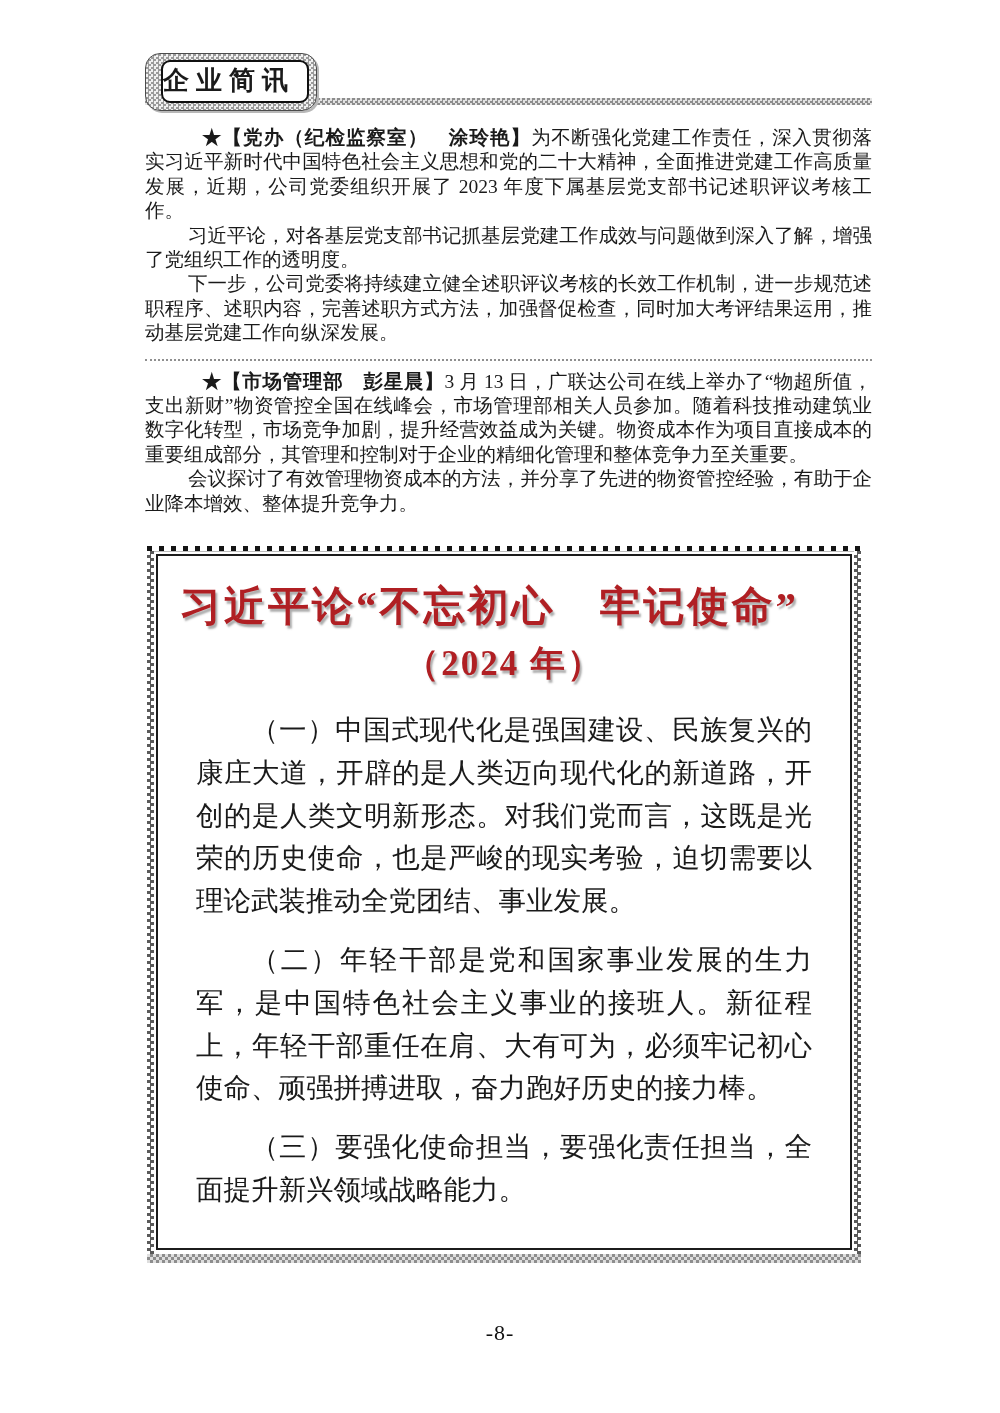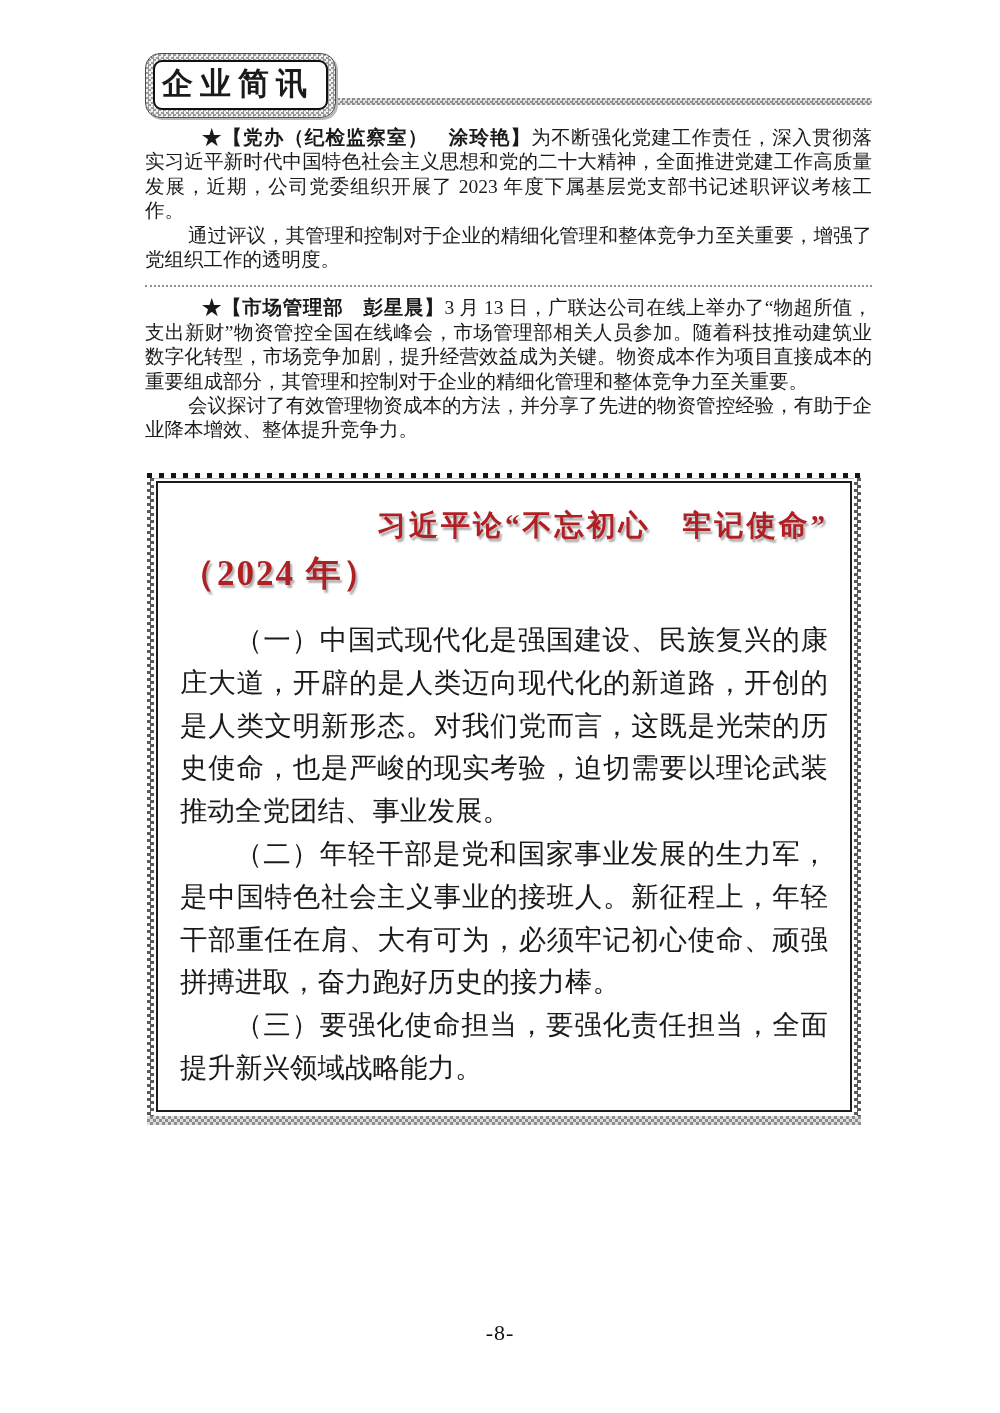--- a/index.html
+++ b/index.html
@@ -23,24 +23,25 @@
     display:inline-block;
     padding:6px 7px 7px 7px;
     border-radius:15px;
     background:repeating-conic-gradient(#9b9b9b 0% 25%,#f1f1f1 0% 50%) 0 0/5px 5px;
     border:1px solid #4c4c4c;
     box-shadow:2px 2px 0 #b8b8b8;
   }
   .badge-inner{
     display:block;background:#ffffff;
     border:2px solid #101010;border-radius:9px;
-    padding:1px 12px 3px 7px;
-    font-size:31px;font-weight:bold;letter-spacing:7px;
+    padding:1px 12px 3px 0;
+    font-size:26px;font-weight:bold;letter-spacing:7px;
     font-family:"Liberation Sans","DejaVu Sans",sans-serif;
     white-space:nowrap;
+    margin-left:8px;
   }
 
   
   .content{
     position:absolute;top:126px;left:145px;width:727px;
     font-size:19.5px;line-height:24.4px;
     text-align:justify;text-justify:inter-ideograph;
   }
   .para{margin:0;text-indent:2.2em;}
   .news-hdr{font-weight:bold;letter-spacing:0.5px;margin-left:14px;}
@@ -73,42 +74,42 @@
   .fb-bottom{
     position:absolute;bottom:0;left:0;right:0;height:9px;
     background:repeating-conic-gradient(#8d8d8d 0% 25%,#dedede 0% 50%) 0 0/6px 6px;
   }
   .fb-inner{
     border:2px solid #1c1c1c;
     padding:14px 22px 20px 22px;
   }
   .fb-title{
     margin:8px 0 0 0;
-    text-align:right;
-    font-size:29px;font-weight:bold;
+    text-align:left;
+    font-size:41px;font-weight:bold;
     letter-spacing:3px;
     color:#b01f23;
     text-shadow:2px 3px 2px rgba(70,70,70,0.45);
     line-height:1.4;
   }
   .fb-title2{
     margin:6px 0 0 0;
-    text-align:left;
+    text-align:center;
     font-size:35px;font-weight:bold;
     letter-spacing:2px;
     color:#b01f23;
     text-shadow:2px 3px 2px rgba(70,70,70,0.45);
     line-height:1.3;
   }
   .fb-body{
     margin-top:22px;
     font-size:27.5px;line-height:42.8px;
     text-align:justify;text-justify:inter-ideograph;
   }
-  .fb-para{margin:0;text-indent:2em;}
+  .fb-para{margin:16px;text-indent:2em;}
 
   
   .page-number{
     position:absolute;left:0;right:0;top:1320px;
     text-align:center;
     font-size:22px;color:#111;
     letter-spacing:1px;
   }
 </style>
 </head>
@@ -119,21 +120,22 @@
   <div class="header">
     <div class="header-rule"></div>
     <div class="badge">
       <span class="badge-inner">企业简讯</span>
     </div>
   </div>
 
   <div class="content">
 
     <p class="para"><b class="news-hdr">★【党办（纪检监察室）　涂玲艳】</b><span>为不断强化党建工作责任，深入贯彻落实习近平新时代中国特色社会主义思想和党的二十大精神，全面推进党建工作高质量发展，近期，公司党委组织开展了 2023 年度下属基层党支部书记述职评议考核工作。</span></p>
-    <p class="para">通过评议，其管理和控制对于企业的精细化管理和整体竞争力至关重要，增强了党组织工作的透明度。</p>
+    <p class="para">习近平论，对各基层党支部书记抓基层党建工作成效与问题做到深入了解，增强了党组织工作的透明度。</p>
+    <p class="para">下一步，公司党委将持续建立健全述职评议考核的长效工作机制，进一步规范述职程序、述职内容，完善述职方式方法，加强督促检查，同时加大考评结果运用，推动基层党建工作向纵深发展。</p>
 
     <hr class="dotted-sep">
 
     <p class="para"><b class="news-hdr">★【市场管理部　彭星晨】</b><span>3 月 13 日，广联达公司在线上举办了“物超所值，支出新财”物资管控全国在线峰会，市场管理部相关人员参加。随着科技推动建筑业数字化转型，市场竞争加剧，提升经营效益成为关键。物资成本作为项目直接成本的重要组成部分，其管理和控制对于企业的精细化管理和整体竞争力至关重要。</span></p>
     <p class="para">会议探讨了有效管理物资成本的方法，并分享了先进的物资管控经验，有助于企业降本增效、整体提升竞争力。</p>
 
     <div class="feature-box">
       <div class="fb-top"></div>
       <div class="fb-left"></div>
       <div class="fb-right"></div>

